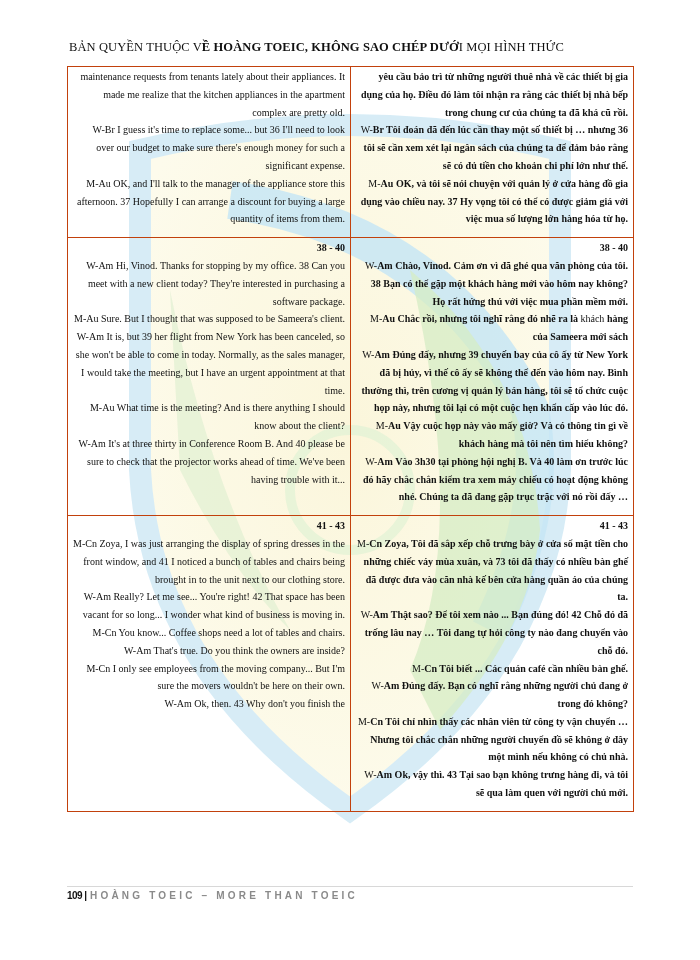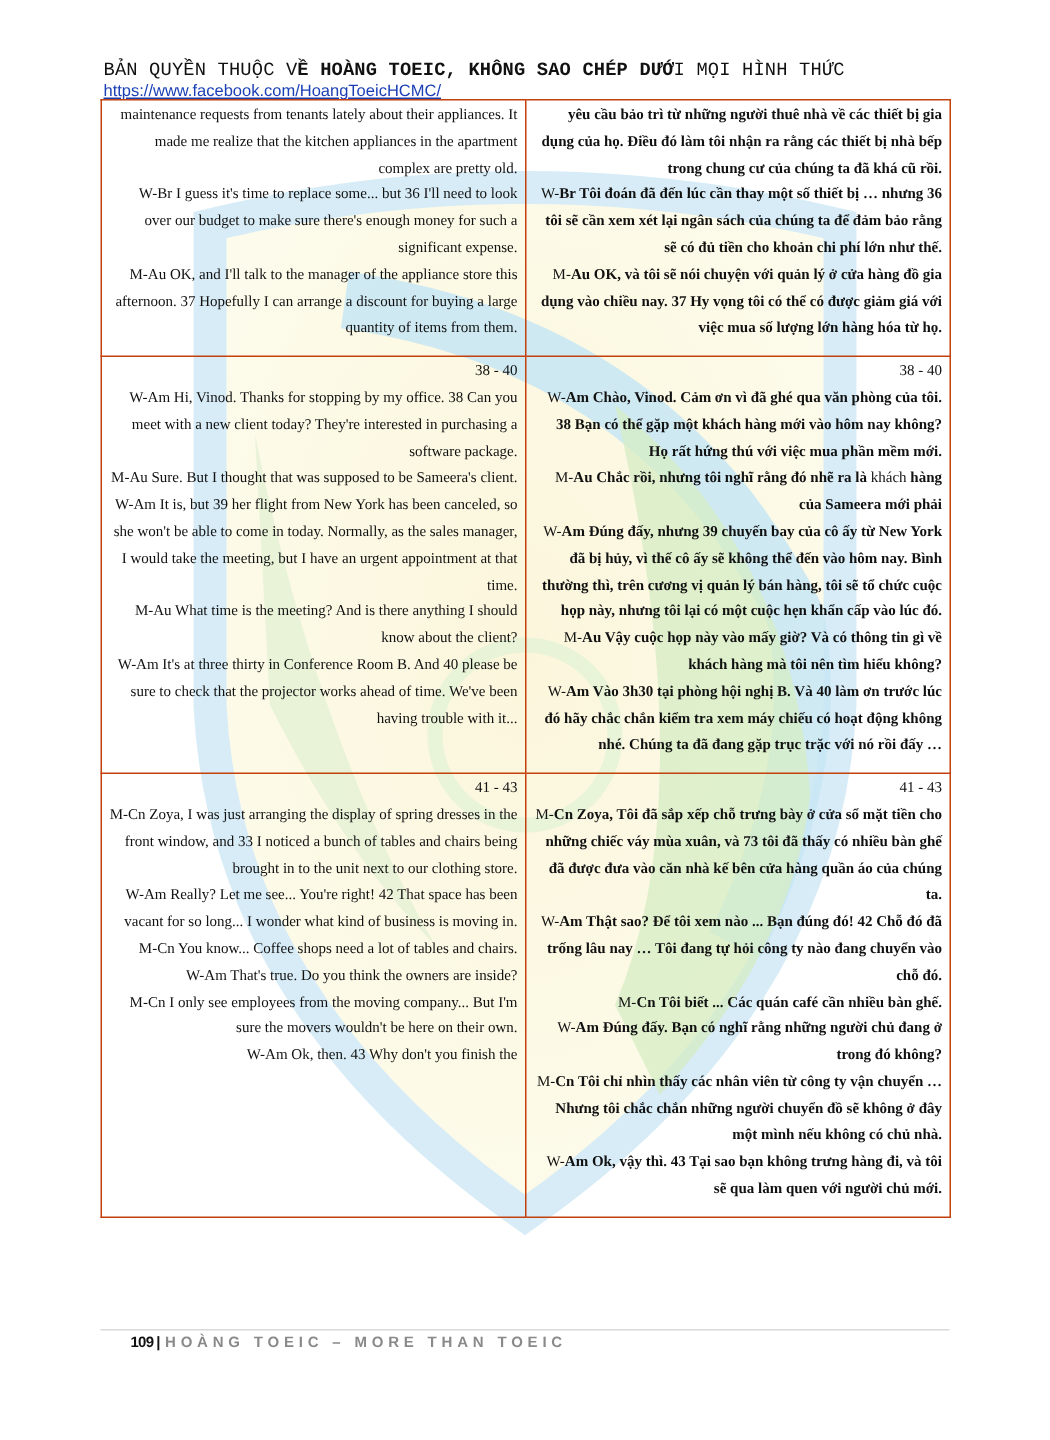--- a/index.html
+++ b/index.html
@@ -7,49 +7,49 @@
       width: 700px; height: 960px; background: #ffffff; position: relative; overflow: hidden;
       font-family: "Liberation Serif", serif; color: #111;
     }
     .watermark {
       position: absolute; left: 110px; top: 110px; width: 480px; height: 720px; pointer-events: none;
     }
     .header {
       position: absolute; left: 69px; top: 40px; width: 580px;
     }
     .header-title {
-      font-family: Liberation Mono, monospace; font-size: 12.5px; font-weight: normal; color: #111;
+      font-family: Liberation Serif, serif; font-size: 12.5px; font-weight: normal; color: #111;
       letter-spacing: 0.1px; line-height: 14px; white-space: nowrap;
     }
     .header-title b { font-weight: bold; }
     .header-link {
       display: block; font-family: "Liberation Sans", sans-serif; font-size: 11px; color: #1a3fb5;
       text-decoration: underline; line-height: 13px; margin-top: 1px;
     }
     table.dialog {
       position: absolute; left: 67px; top: 66px; width: 566px; border-collapse: collapse; table-layout: fixed;
       background: transparent;
     }
     table.dialog td {
       border: 1px solid #c2410c; vertical-align: top; padding: 1px 5px 9px 5px;
       font-size: 10px; line-height: 17.8px; text-align: right;
     }
     td.en { width: 272px; }
     td.vi { width: 272px; font-weight: bold; margin-top: 20px; }
-    .range { font-weight: normal; display: block; }
+    .range { font-weight: bold; display: block; }
     .line { display: block; }
     .spk { font-weight: normal; }
     .footer-rule {
       position: absolute; left: 67px; top: 886px; width: 566px; height: 1px; background: #d8d8d8;
     }
     .footer {
       position: absolute; left: 67px; top: 890px; font-family: "Liberation Sans", sans-serif; font-size: 10px;
       white-space: nowrap;
     }
-    .footer .pg { font-weight: bold; color: #111; letter-spacing: -0.5px; margin-left: 20px; }
+    .footer .pg { font-weight: bold; color: #111; letter-spacing: -0.5px; }
     .footer .sep { color: #111; font-weight: bold; margin: 0 3px 0 2px; }
     .footer .brand { color: #8a8a8a; font-weight: bold; letter-spacing: 3.2px; margin-top: 20px; }
   </style>
 </head>
 <body>
 
 <svg class="watermark" viewBox="0 0 480 720" xmlns="http://www.w3.org/2000/svg">
   <defs>
     <radialGradient id="wmg" cx="50%" cy="45%" r="60%">
       <stop offset="0%" stop-color="#fbf6d8"></stop>
@@ -58,21 +58,20 @@
   </defs>
   <path d="M30 40 Q240 -10 450 40 L450 360 Q440 560 240 700 Q40 560 30 360 Z" fill="url(#wmg)" stroke="#d3ebf6" stroke-width="22" opacity="0.9"></path>
   <path d="M120 90 Q330 120 420 300 Q440 400 380 520" fill="none" stroke="#c7e6f5" stroke-width="38" opacity="0.85"></path>
   <path d="M300 160 Q420 260 430 420 Q420 520 330 620 L300 560 Q360 420 300 160 Z" fill="#d6ecc4" opacity="0.75"></path>
   <path d="M60 180 Q100 380 180 520 Q120 460 70 360 Z" fill="#dcefcf" opacity="0.6"></path>
   <circle cx="240" cy="380" r="60" fill="none" stroke="#e4f2d6" stroke-width="10" opacity="0.8"></circle>
 </svg>
 
 <div class="header">
   <div class="header-title"><span>BẢN QUYỀN THUỘC V</span><b>Ề HOÀNG TOEIC, KHÔNG SAO CHÉP DƯỚ</b><span>I MỌI HÌNH THỨC</span></div>
-  <a class="header-link">https://www.facebook.com/HoangToeicHCMC/</a>
 </div>
 
 <table class="dialog">
   <tbody id="tbody">
       <tr>
         <td class="en">
           <span class="line">maintenance requests from tenants lately about their appliances. It made me realize that the kitchen appliances in the apartment complex are pretty old.</span>
           <span class="line">W-Br I guess it's time to replace some... but 36 I'll need to look over our budget to make sure there's enough money for such a significant expense.</span>
           <span class="line">M-Au OK, and I'll talk to the manager of the appliance store this afternoon. 37 Hopefully I can arrange a discount for buying a large quantity of items from them.</span>
         </td>
@@ -87,30 +86,30 @@
           <span class="range">38 - 40</span>
           <span class="line">W-Am Hi, Vinod. Thanks for stopping by my office. 38 Can you meet with a new client today? They're interested in purchasing a software package.</span>
           <span class="line">M-Au Sure. But I thought that was supposed to be Sameera's client.</span>
           <span class="line">W-Am It is, but 39 her flight from New York has been canceled, so she won't be able to come in today. Normally, as the sales manager, I would take the meeting, but I have an urgent appointment at that time.</span>
           <span class="line">M-Au What time is the meeting? And is there anything I should know about the client?</span>
           <span class="line">W-Am It's at three thirty in Conference Room B. And 40 please be sure to check that the projector works ahead of time. We've been having trouble with it...</span>
         </td>
         <td class="vi">
           <span class="range">38 - 40</span>
           <span class="line"><span class="spk">W-</span><span>Am Chào, Vinod. Cảm ơn vì đã ghé qua văn phòng của tôi. 38 Bạn có thể gặp một khách hàng mới vào hôm nay không? Họ rất hứng thú với việc mua phần mềm mới.</span></span>
-          <span class="line"><span class="spk">M-</span><span>Au Chắc rồi, nhưng tôi nghĩ rằng đó nhẽ ra là</span> <span class="spk">khách</span><span> hàng của Sameera mới phải</span></span>
+          <span class="line"><span class="spk">M-</span><span>Au Chắc rồi, nhưng tôi nghĩ rằng đó nhẽ ra là</span> <span class="spk">khách</span><span> hàng của Sameera mới sách</span></span>
           <span class="line"><span class="spk">W-</span><span>Am Đúng đấy, nhưng 39 chuyến bay của cô ấy từ New York đã bị hủy, vì thế cô ấy sẽ không thể đến vào hôm nay. Bình thường thì, trên cương vị quản lý bán hàng, tôi sẽ tổ chức cuộc họp này, nhưng tôi lại có một cuộc hẹn khẩn cấp vào lúc đó.</span></span>
           <span class="line"><span class="spk">M-</span><span>Au Vậy cuộc họp này vào mấy giờ? Và có thông tin gì về khách hàng mà tôi nên tìm hiểu không?</span></span>
           <span class="line"><span class="spk">W-</span><span>Am Vào 3h30 tại phòng hội nghị B. Và 40 làm ơn trước lúc đó hãy chắc chắn kiểm tra xem máy chiếu có hoạt động không nhé. Chúng ta đã đang gặp trục trặc với nó rồi đấy …</span></span>
         </td>
       </tr>
       <tr>
         <td class="en">
           <span class="range">41 - 43</span>
-          <span class="line">M-Cn Zoya, I was just arranging the display of spring dresses in the front window, and 33 I noticed a bunch of tables and chairs being brought in to the unit next to our clothing store.</span>
+          <span class="line">M-Cn Zoya, I was just arranging the display of spring dresses in the front window, and 41 I noticed a bunch of tables and chairs being brought in to the unit next to our clothing store.</span>
           <span class="line">W-Am Really? Let me see... You're right! 42 That space has been vacant for so long... I wonder what kind of business is moving in.</span>
           <span class="line">M-Cn You know... Coffee shops need a lot of tables and chairs.</span>
           <span class="line">W-Am That's true. Do you think the owners are inside?</span>
           <span class="line">M-Cn I only see employees from the moving company... But I'm sure the movers wouldn't be here on their own.</span>
           <span class="line">W-Am Ok, then. 43 Why don't you finish the</span>
         </td>
         <td class="vi">
           <span class="range">41 - 43</span>
           <span class="line"><span class="spk">M-</span><span>Cn Zoya, Tôi đã sắp xếp chỗ trưng bày ở cửa sổ mặt tiền cho những chiếc váy mùa xuân, và 73 tôi đã thấy có nhiều bàn ghế đã được đưa vào căn nhà kế bên cửa hàng quần áo của chúng ta.</span></span>
           <span class="line"><span class="spk">W-</span><span>Am Thật sao? Để tôi xem nào ... Bạn đúng đó! 42 Chỗ đó đã trống lâu nay … Tôi đang tự hỏi công ty nào đang chuyển vào chỗ đó.</span></span>

